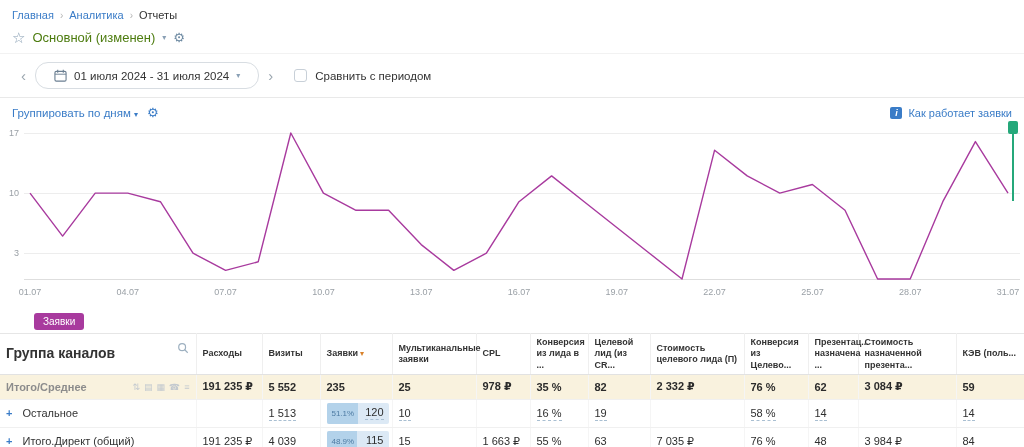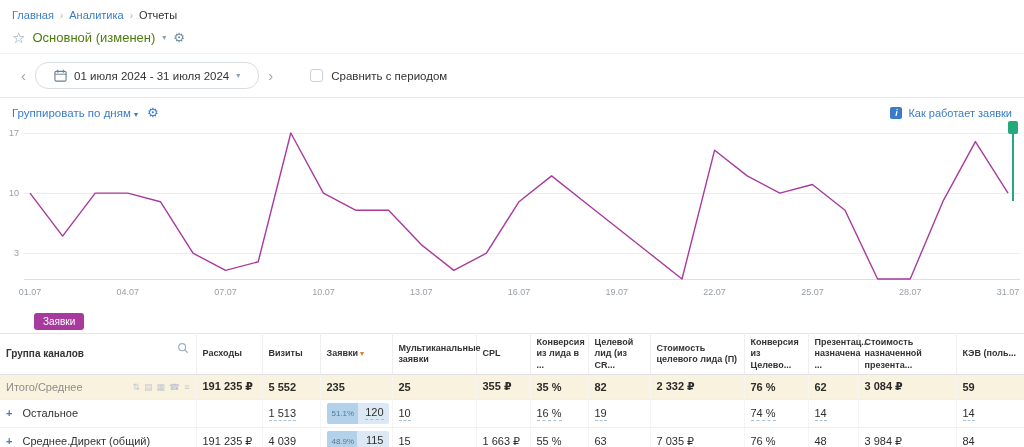--- a/index.html
+++ b/index.html
@@ -17,47 +17,47 @@
   .gear.blue{color:#3a7cc7}
   .chev{color:#8aa0b5;font-size:8px;line-height:1}
   .chev.blue{color:#3a7cc7}
   .report-name{color:#4d7c0f}
   
   .date-row{display:flex;align-items:center;padding:8px 12px;border-bottom:1px solid #e9e9e9;font-size:11.5px}
   .nav-chev{color:#9aa5ae;font-size:15px;padding:0 9px;cursor:pointer;line-height:1}
   .date-box{display:flex;align-items:center;gap:7px;border:1px solid #d8dde2;border-radius:13px;
     padding:6px 18px;font-size:11.5px;color:#333;cursor:pointer;background:#fff}
   .quick-links{display:flex;gap:19px;margin-left:22px;font-size:11.5px}
-  .compare{display:flex;align-items:center;gap:8px;margin-left:28px;font-size:11.5px;color:#333}
+  .compare{display:flex;align-items:center;gap:8px;margin-left:12px;font-size:11.5px;color:#333}
   .checkbox{width:13px;height:13px;border:1px solid #c8d0d8;border-radius:3px;background:#fff;cursor:pointer}
   
   .group-row{display:flex;align-items:center;justify-content:space-between;padding:8px 12px 0;font-size:11.5px}
   .group-row .left{display:flex;align-items:center;gap:9px}
   .group-row .right{display:flex;align-items:center;gap:6px;font-size:11px}
   .info-ico{display:inline-flex;align-items:center;justify-content:center;width:12px;height:12px;
     background:#3a7cc7;color:#fff;border-radius:2px;font-size:9px;font-weight:bold;font-style:italic}
   
   .chart-wrap{position:relative;width:1024px;height:190px}
   .legend-row{padding:2px 0 4px 34px;height:24px}
   .legend-badge{display:inline-block;color:#fff;font-size:10px;padding:3px 9px;border-radius:3px;cursor:pointer}
   
   table{border-collapse:collapse;width:1024px;table-layout:fixed;border-top:1px solid #e6e6e6}
   th{font-size:9px;font-weight:bold;color:#333;text-align:left;padding:3px 6px;border-bottom:1px solid #e2e2e2;
     border-right:1px solid #efefef;vertical-align:middle;line-height:1.25;height:26px;background:#fff}
   th:last-child{border-right:none}
   td{font-size:11px;padding:3px 6px;border-bottom:1px solid #f0f0f0;border-right:1px solid #f5f5f5;
     white-space:nowrap;text-align:left;height:25px;overflow:hidden}
   td:last-child{border-right:none}
   td.col-label{text-align:left}
-  .th-first{position:relative;font-size:10px;padding-right:22px}
+  .th-first{position:relative;font-size:14px;padding-right:22px}
   .search{position:absolute;right:7px;top:8px;cursor:pointer}
   .sort{color:#d9822b;font-size:8px;margin-left:2px}
   tr.total-row td{background:#f9f2de;font-weight:bold;color:#2b2b2b}
   .total-label-wrap{display:flex;align-items:center}
-  .total-label{color:#8c8c8c;font-weight:normal}
+  .total-label{color:#8c8c8c;font-weight:bold}
   .row-icons{margin-left:auto;display:flex;gap:4px;color:#c3c9cf;font-size:9px;font-weight:normal}
   .row-icons span{cursor:pointer}
   .expander{color:#3a7cc7;font-weight:bold;margin-right:7px;cursor:pointer;font-size:11px}
   .lnk{border-bottom:1px dashed #a9bfd2;padding-bottom:1px;color:#2e2e2e;cursor:pointer}
   .badge{position:relative;display:inline-flex;align-items:center;justify-content:space-between;
     width:62px;height:21px;background:#dce9f5;border-radius:2px;padding:0 5px;overflow:hidden;
     vertical-align:middle;cursor:pointer}
   .badge-fill{position:absolute;left:0;top:0;bottom:0;background:#b3d2ea}
   .badge .pct{position:relative;font-size:8px;color:#4d7ba3}
   .badge .val{position:relative;font-size:11px}
@@ -194,21 +194,21 @@
             <span>▦</span>
             <span>☎</span>
             <span>≡</span>
           </span>
         </span>
       </td>
       <td>191 235 ₽</td>
       <td>5 552</td>
       <td>235</td>
       <td>25</td>
-      <td>355 ₽</td>
+      <td>978 ₽</td>
       <td>35 %</td>
       <td>82</td>
       <td>2 332 ₽</td>
       <td>76 %</td>
       <td>62</td>
       <td>3 084 ₽</td>
       <td>59</td>
     </tr>
 
     <tr>
@@ -223,30 +223,30 @@
           <span class="badge-fill" style="width: 51.1%;"></span>
           <span class="pct">51.1%</span>
           <span class="val lnk">120</span>
         </span>
       </td>
       <td><span class="lnk">10</span></td>
       <td><span class="lnk"></span></td>
       <td><span class="lnk">16 %</span></td>
       <td><span class="lnk">19</span></td>
       <td><span class="lnk"></span></td>
-      <td><span class="lnk">74 %</span></td>
+      <td><span class="lnk">58 %</span></td>
       <td><span class="lnk">14</span></td>
       <td><span class="lnk"></span></td>
       <td><span class="lnk">14</span></td>
     </tr>
 
     <tr>
       <td class="col-label">
         <span class="expander">+</span>
-        <span>Среднее.Директ (общий)</span>
+        <span>Итого.Директ (общий)</span>
       </td>
       <td><span class="lnk">191 235 ₽</span></td>
       <td><span class="lnk">4 039</span></td>
       <td>
         <span class="badge">
           <span class="badge-fill" style="width: 48.9%;"></span>
           <span class="pct">48.9%</span>
           <span class="val lnk">115</span>
         </span>
       </td>

